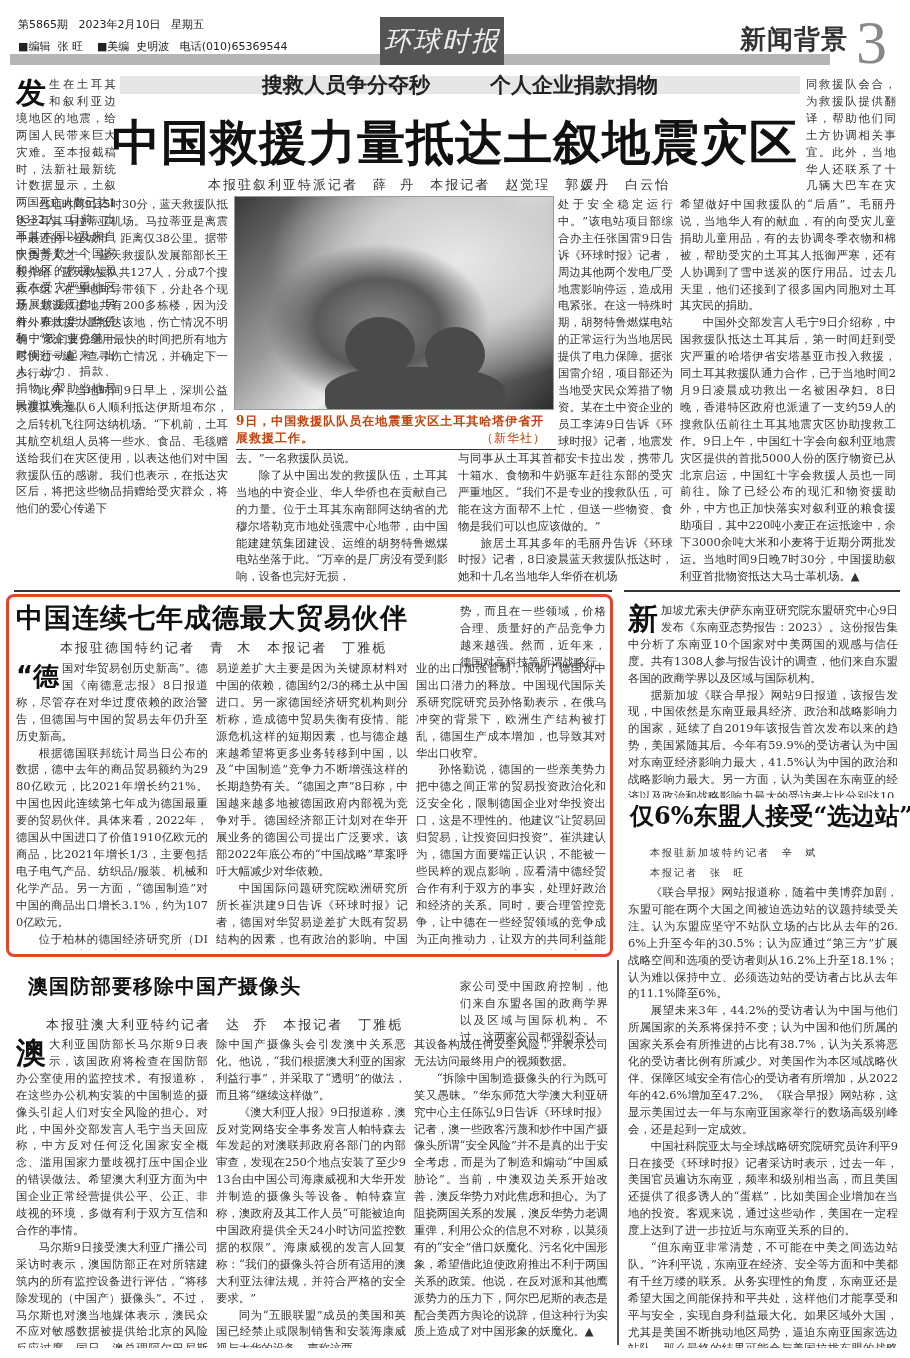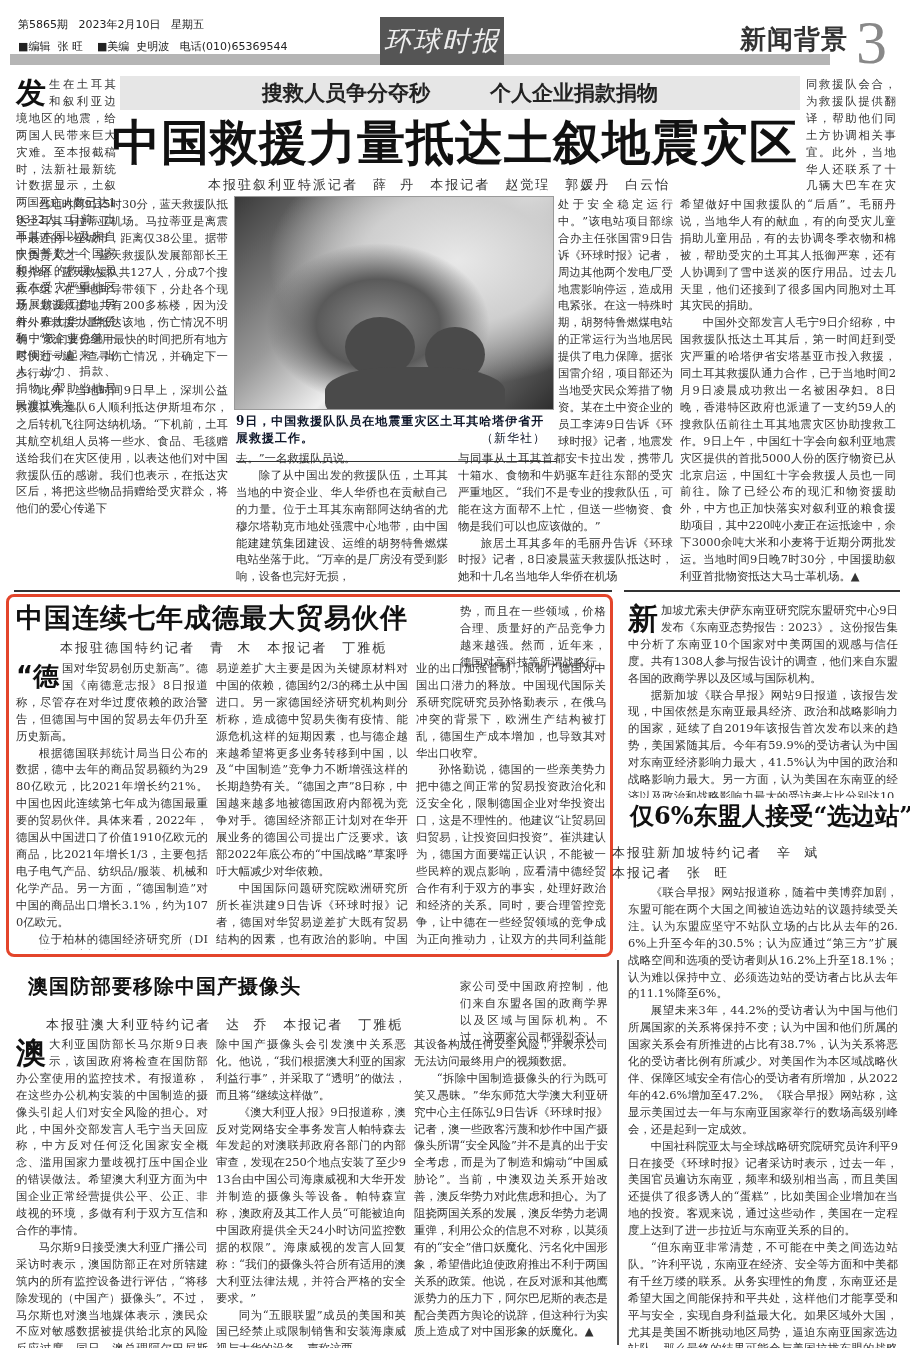--- a/index.html
+++ b/index.html
@@ -12,39 +12,39 @@
   .dropcap { float: left; font-family: "DejaVu Sans", sans-serif; font-weight: bold; font-size: 30px; line-height: 30px; margin: 2px 3px 0 0; color: #111; }
 
   
   .hdr-meta { left: 18px; top: 14px; font-family: "DejaVu Sans", sans-serif; font-size: 11px; color: #222; line-height: 22px; }
   .hdr-bar { left: 10px; top: 54px; width: 820px; height: 11px; background: #b5b5b5; }
   .logo-box { left: 380px; top: 17px; width: 124px; height: 48px; background: #555; color: #eee; font-family: "DejaVu Serif", serif; font-style: italic; font-size: 27px; line-height: 48px; text-align: center; letter-spacing: 2px; }
   .sec-title { left: 740px; top: 22px; font-size: 26px; font-weight: bold; color: #333; letter-spacing: 1px; }
   .sec-num { left: 856px; top: 12px; font-size: 62px; font-family: "Liberation Serif", serif; color: #888; line-height: 60px; }
 
   
-  .a1-sub { left: 120px; top: 76px; width: 680px; height: 34px; background: #e6e6e6; font-size: 21px; font-weight: bold; color: #222; display: flex; align-items: center; justify-content: center; gap: 60px; }
+  .a1-sub { left: 120px; top: 76px; width: 680px; height: 18px; background: #e6e6e6; font-size: 21px; font-weight: bold; color: #222; display: flex; align-items: center; justify-content: center; gap: 60px; }
   .a1-head { left: 112px; top: 112px; width: 690px; font-family: "DejaVu Sans", sans-serif; font-weight: bold; font-size: 48px; line-height: 60px; color: #111; letter-spacing: 1px; white-space: nowrap; }
   .a1-byline { left: 208px; top: 176px; font-size: 13px; color: #333; letter-spacing: 2px; word-spacing: 6px; text-align: center; }
   .photo { left: 234px; top: 196px; width: 320px; height: 214px; background:
      radial-gradient(ellipse at 45% 60%, #8a8a8a 0%, #5a5a5a 25%, transparent 45%),
      radial-gradient(ellipse at 70% 30%, #e8e8e8 0%, #cfcfcf 30%, transparent 60%),
      linear-gradient(135deg, #3a3a3a 0%, #9a9a9a 35%, #efefef 55%, #777 75%, #2e2e2e 100%); border: 1px solid #999; overflow: hidden; }
   .photo .person { position: absolute; border-radius: 50%; background: #4a4a4a; }
-  .caption { left: 236px; top: 413px; width: 320px; font-size: 12px; line-height: 17px; font-weight: bold; color: #0f172a; letter-spacing: 1px; border-bottom: 1.5px solid #333; padding-bottom: 14px; }
+  .caption { left: 236px; top: 413px; width: 320px; font-size: 12px; line-height: 17px; font-weight: bold; color: #c2410c; letter-spacing: 1px; border-bottom: 1.5px solid #333; padding-bottom: 2px; }
   .caption .src { font-weight: normal; float: right; margin-right: 10px; }
 
   
   .redbox { left: 6px; top: 594px; width: 607px; height: 363px; border: 3px solid #e3452b; border-radius: 8px; }
   .a2-head { left: 16px; top: 600px; font-size: 27px; font-weight: bold; color: #111; letter-spacing: 1px; white-space: nowrap; }
   .a2-byline { left: 60px; top: 639px; font-size: 13px; color: #333; letter-spacing: 2px; word-spacing: 6px; }
 
   
   .a3-head { left: 630px; top: 800px; font-size: 24px; font-weight: bold; color: #111; white-space: nowrap; }
-  .a3-byline { left: 612px; top: 843px; font-size: 13px; color: #333; letter-spacing: 2px; word-spacing: 6px; line-height: 20px; }
+  .a3-byline { left: 650px; top: 843px; font-size: 10px; color: #333; letter-spacing: 2px; word-spacing: 6px; line-height: 20px; }
 
   .a4-head { left: 28px; top: 973px; font-size: 20px; font-weight: bold; color: #111; letter-spacing: 1px; white-space: nowrap; }
   .a4-byline { left: 46px; top: 1016px; font-size: 13px; color: #333; letter-spacing: 2px; word-spacing: 6px; }
 
   .rule-h { height: 1.5px; background: #333; }
   .rule-v { width: 1.5px; background: #555; }
 </style>
 </head>
 <body>
 

